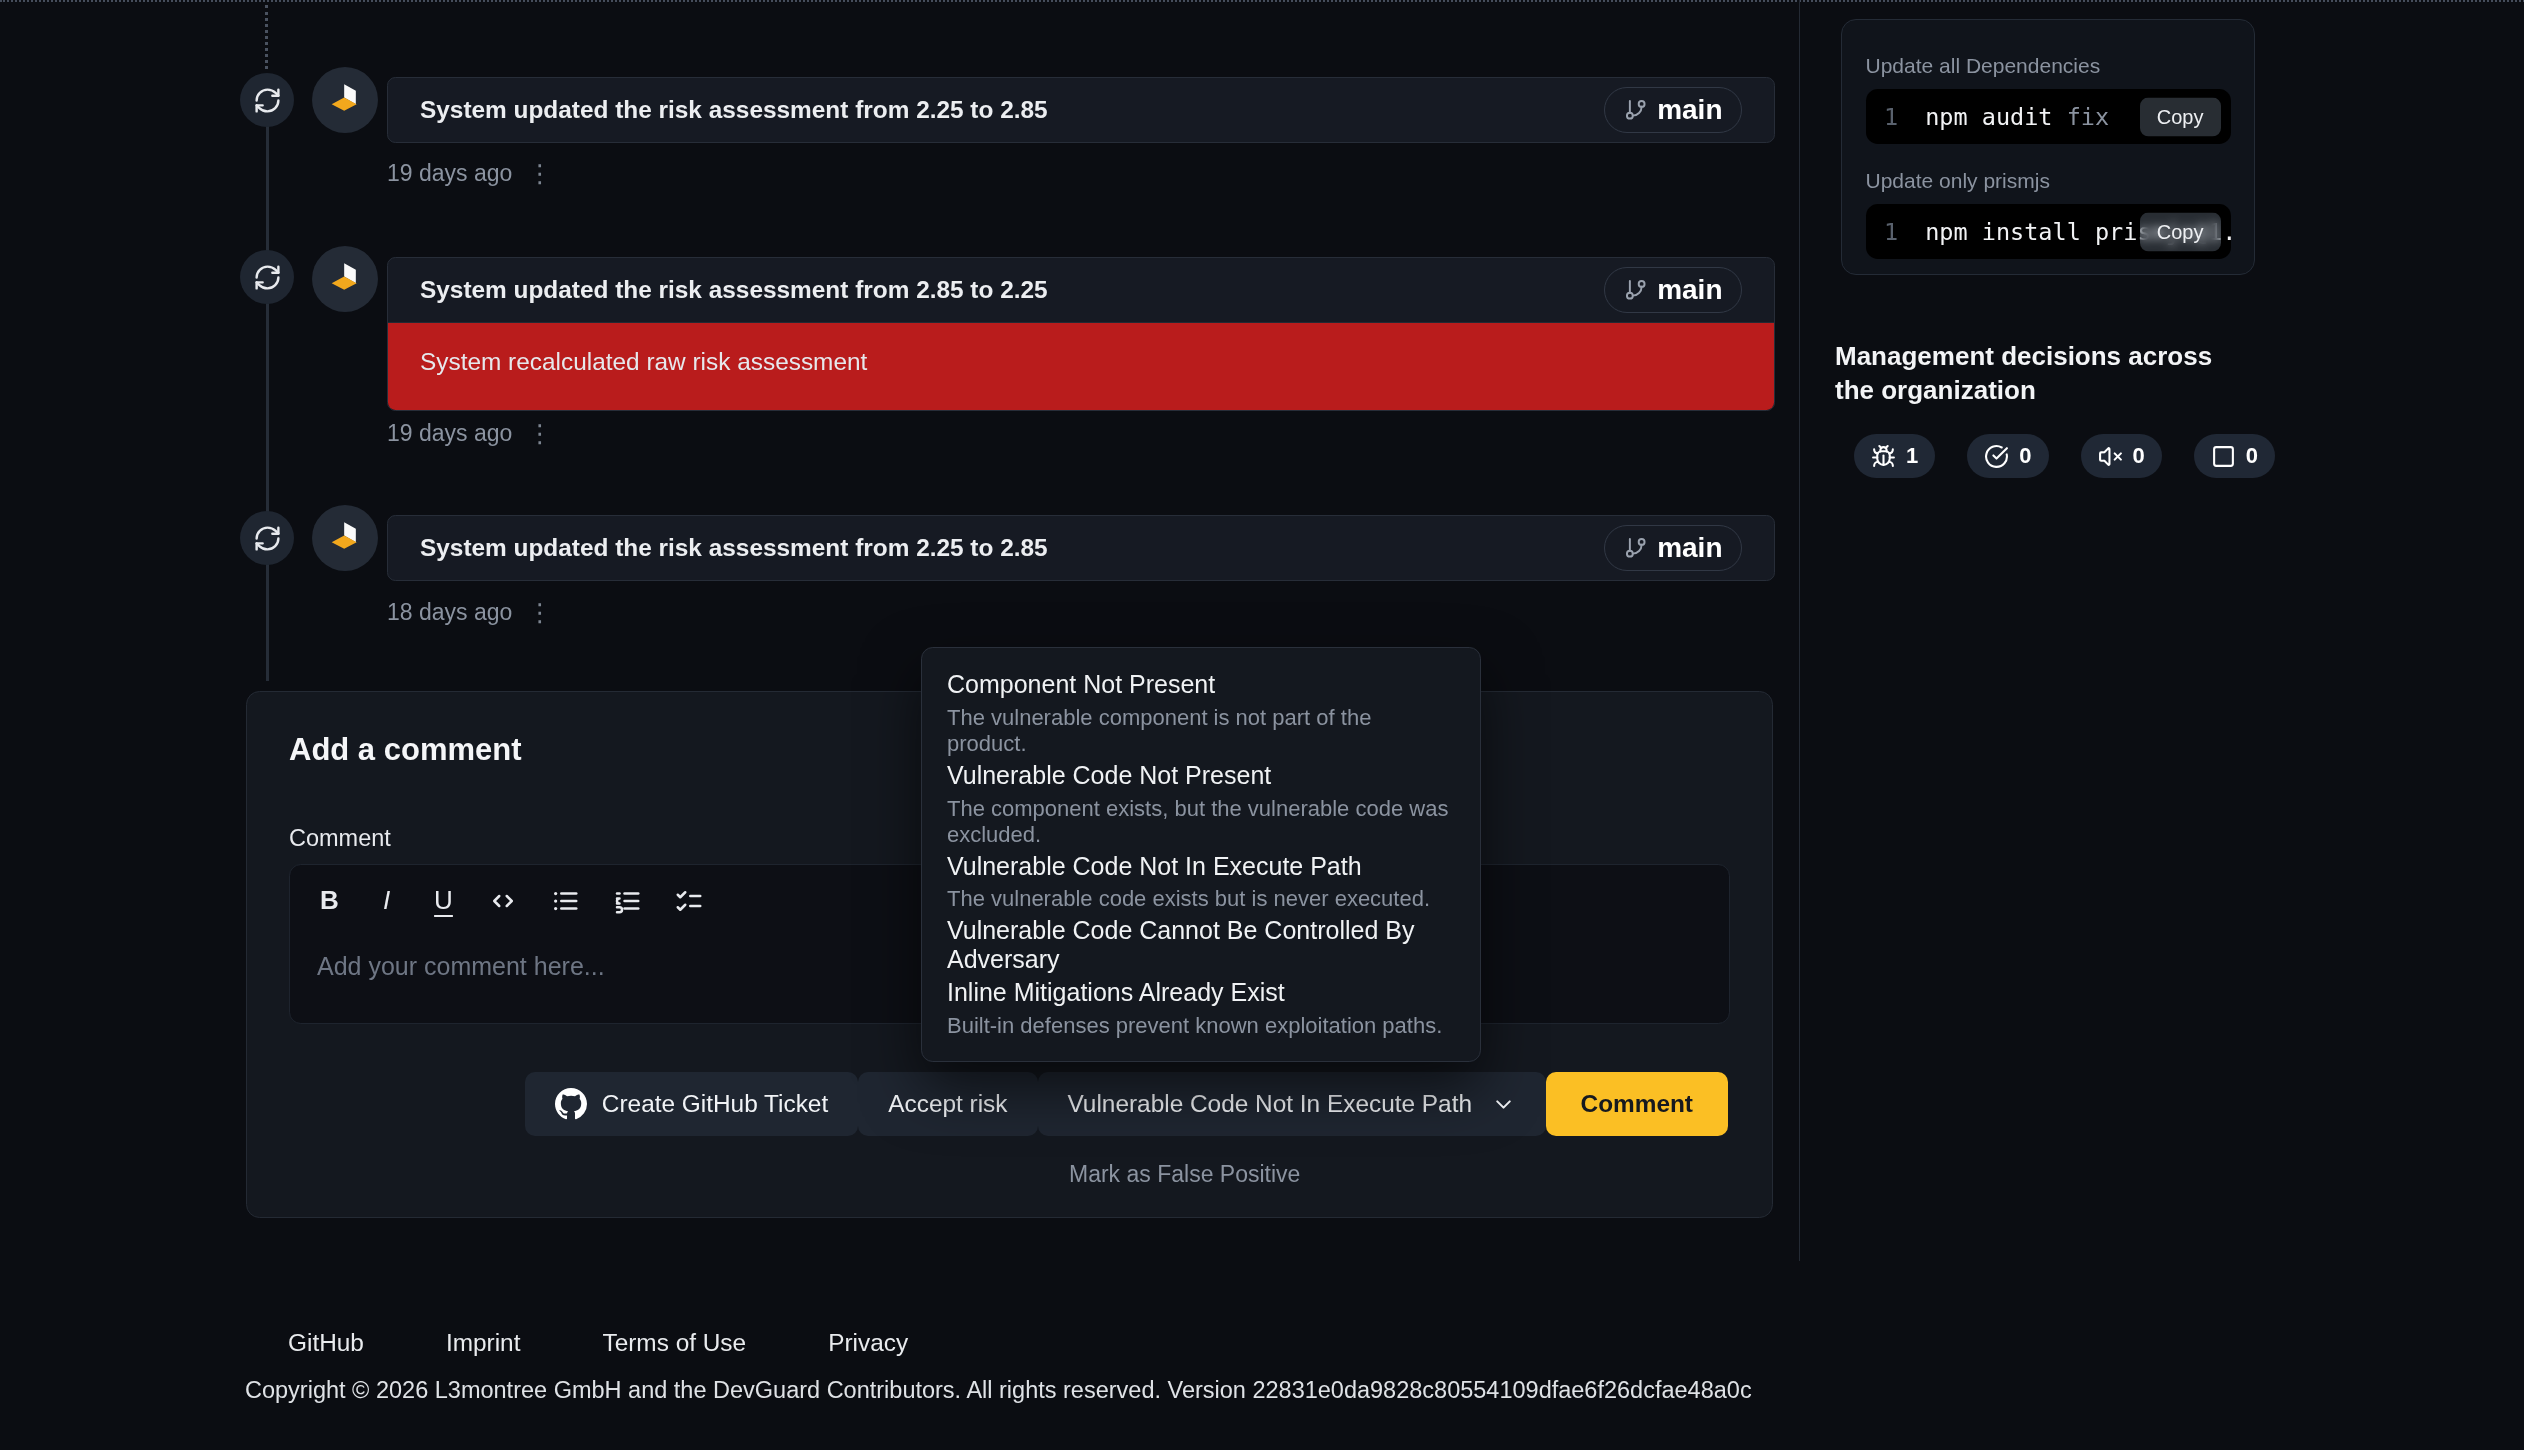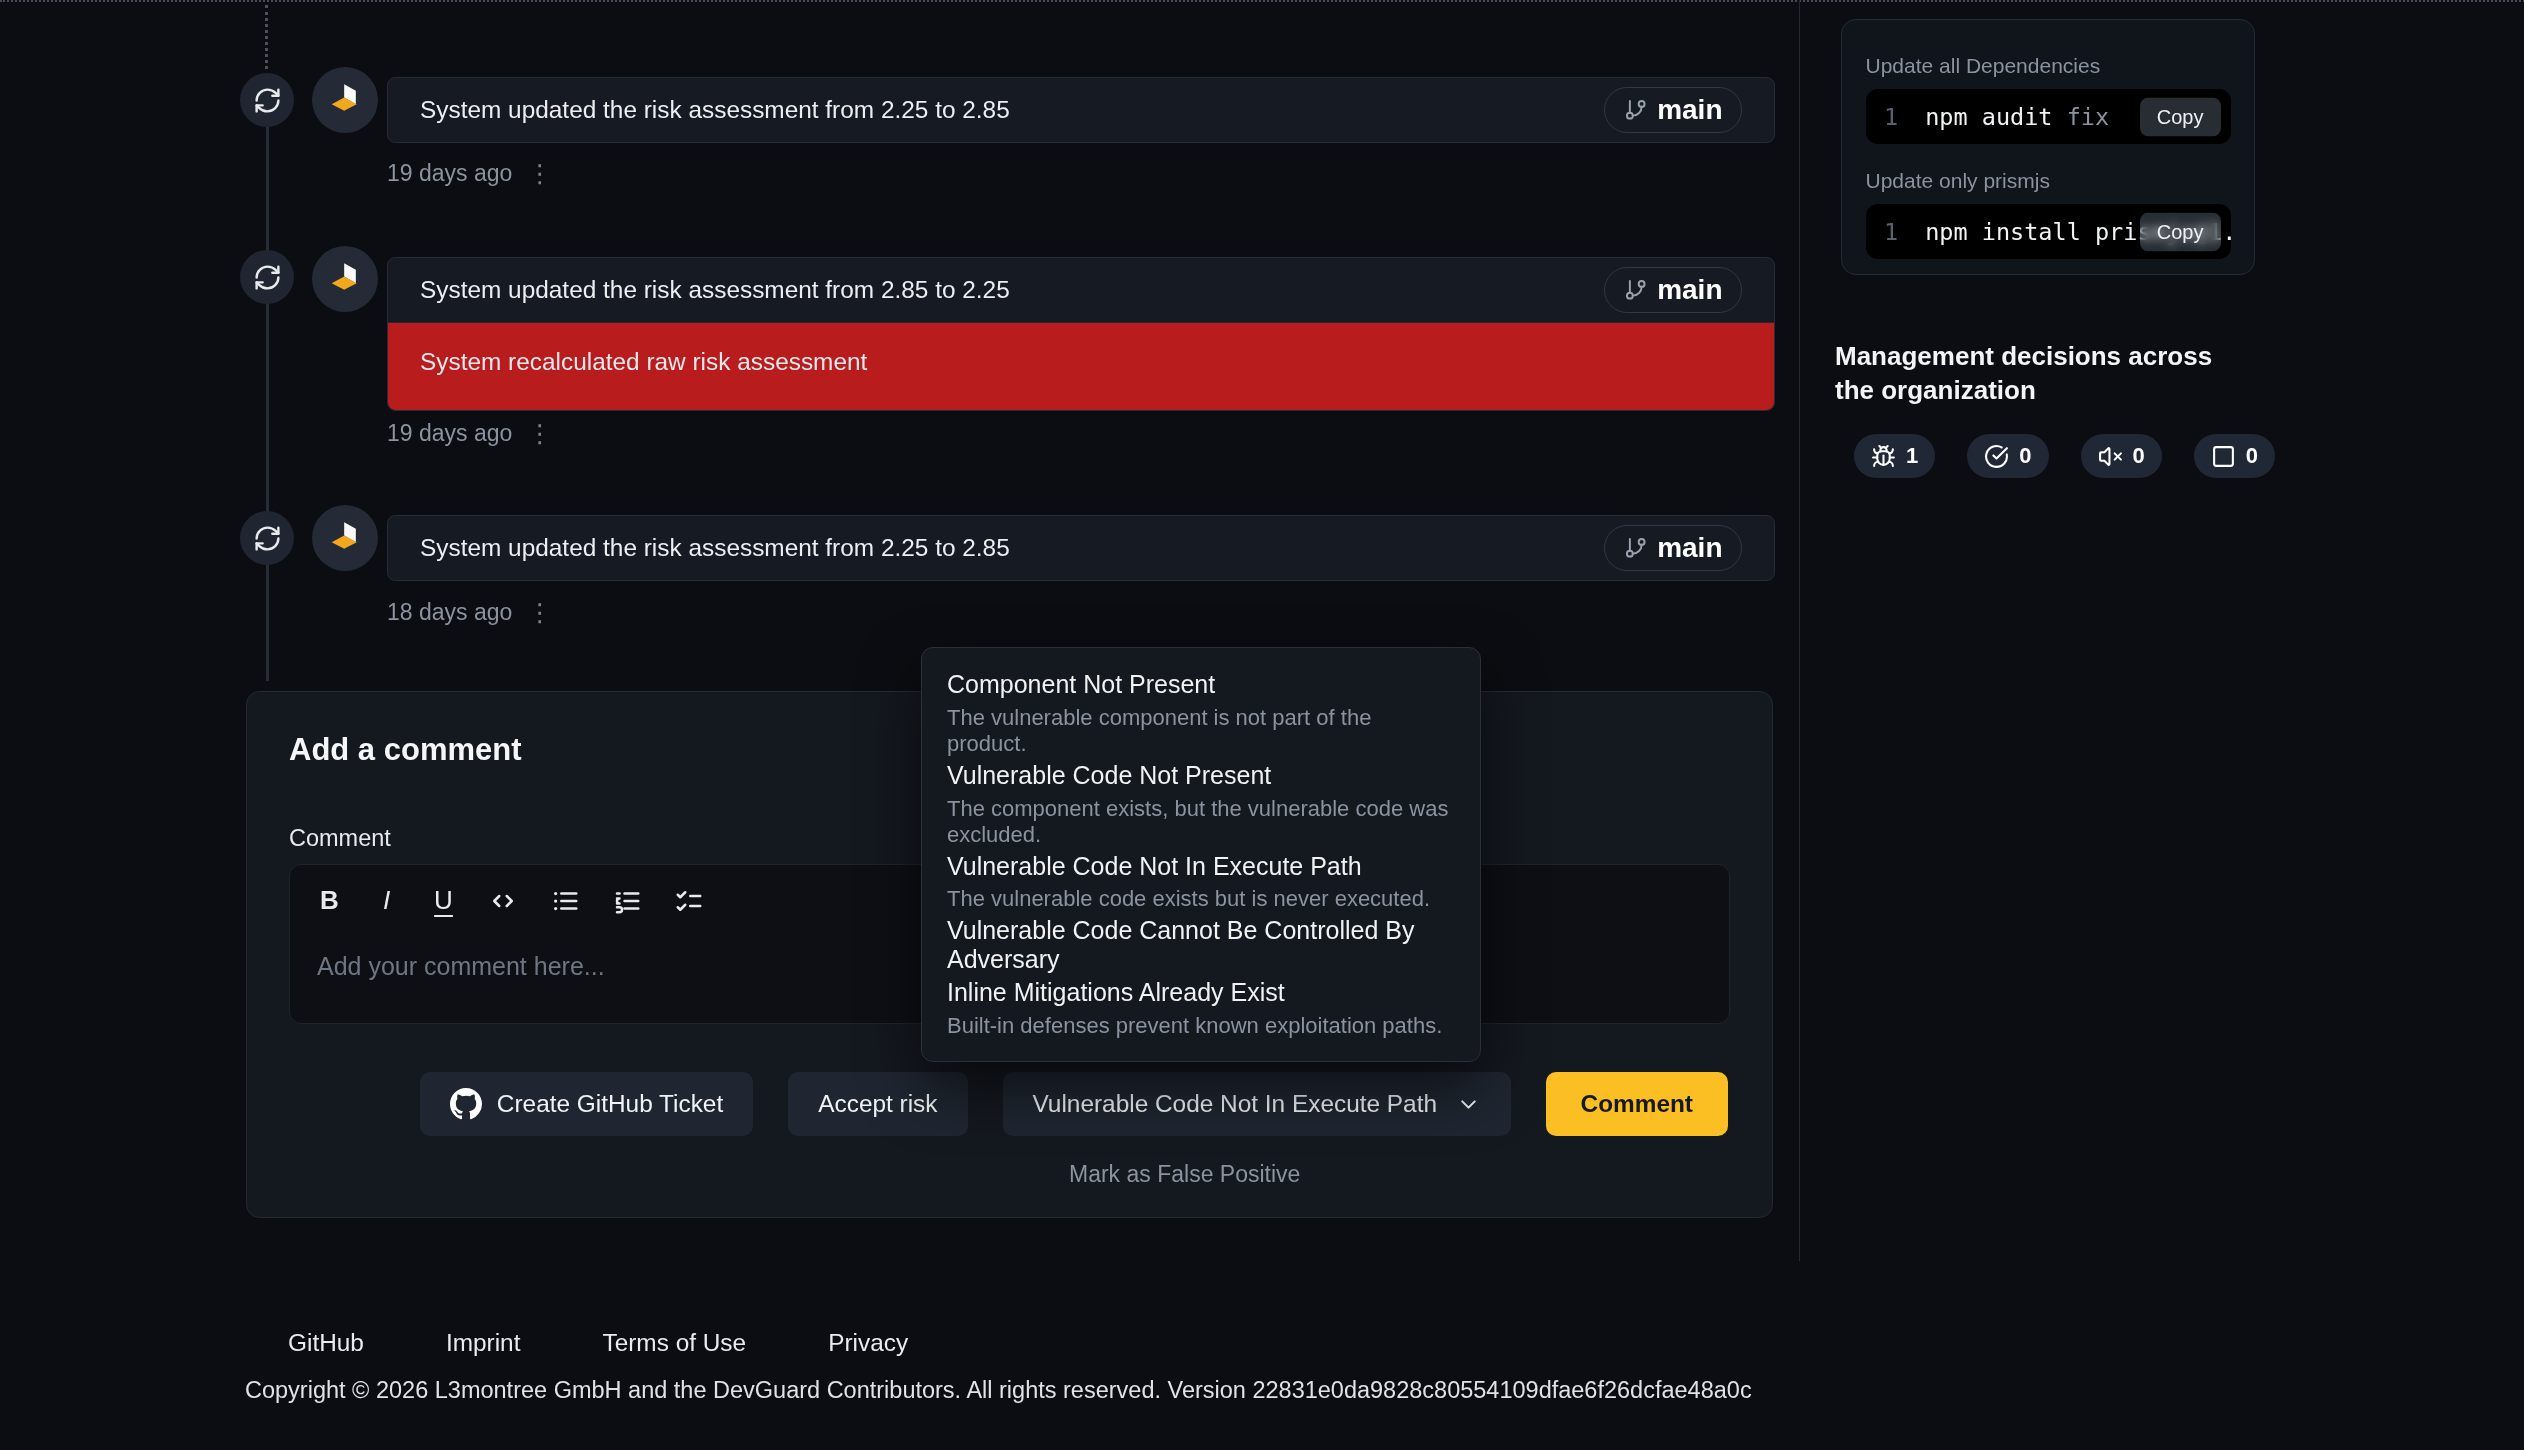--- a/index.html
+++ b/index.html
@@ -14,21 +14,21 @@
   .tl-dotted{position:absolute;left:265px;top:5px;height:64px;border-left:3.4px dotted #4a5260;}
   .tl-line{position:absolute;left:266px;top:74px;width:2.5px;height:607px;background:#262d38;}
   .tl-circle{position:absolute;left:240px;width:54px;height:54px;border-radius:50%;background:#1f2631;
              display:flex;align-items:center;justify-content:center;color:#e8eaee;}
   .avatar{position:absolute;left:312px;width:66px;height:66px;border-radius:50%;background:#242b36;
           display:flex;align-items:center;justify-content:center;}
 
   .event-box{position:absolute;left:387px;width:1386px;border:1.7px solid #272d38;border-radius:8.4px;
              background:#161a23;overflow:hidden;}
   .event-header{height:64px;display:flex;align-items:center;justify-content:space-between;padding:0 32px;}
-  .event-title{font-size:24.4px;font-weight:400;color:#eceef1;}
+  .event-title{font-size:24.4px;font-weight:700;color:#eceef1;}
   .branch-badge{display:flex;align-items:center;gap:10px;border:1.7px solid #313845;border-radius:840px;
                 padding:5.9px 18.5px;color:#ffffff;font-size:28px;font-weight:600;}
   .branch-badge svg{color:#9aa2ae;}
   .event-body{border-top:1.7px solid #232933;background:#b91c1c;padding:25px 32px 34px 32px;
               font-size:24.4px;color:#e6e8ec;}
   .timestamp{position:absolute;left:387px;display:flex;align-items:center;gap:15px;
              color:#8b93a0;font-size:23px;}
   .kebab{font-size:25px;color:#7c8490;line-height:1;cursor:pointer;}
 
   
@@ -38,21 +38,21 @@
   .cp-label{position:absolute;left:42px;top:133px;font-size:23.5px;font-weight:500;color:#e8eaee;}
   .editor{position:absolute;left:42px;top:172px;width:1439px;height:158px;background:#0d0f15;
           border:1.7px solid #1e242e;border-radius:11.8px;}
   .toolbar{display:flex;align-items:center;gap:32px;padding:20px 27px;color:#e8eaee;}
   .tb{min-width:25px;display:flex;align-items:center;justify-content:center;font-size:26px;cursor:pointer;}
   .tb-bold{font-weight:700;}
   .tb-italic{font-style:italic;}
   .tb-underline{text-decoration:underline;text-underline-offset:5.9px;}
   .placeholder{position:absolute;left:27px;top:87px;font-size:25px;color:#6e7684;}
 
-  .actions{position:absolute;right:44px;top:380px;display:flex;align-items:center;gap:35px;margin-left:12px;}
+  .actions{position:absolute;right:44px;top:380px;display:flex;align-items:center;margin-left:12px;}
   .btn{height:64px;padding:0 30px;border-radius:10px;background:#1f2631;color:#f1f3f6;font-size:24.4px;
        font-weight:500;display:flex;align-items:center;gap:15px;cursor:pointer;white-space:nowrap;}
   .btn-primary{background:#fbbf24;color:#16191f;font-weight:600;padding:0 35px;}
   .btn-select{gap:18.5px;}
   .mark-fp{position:absolute;left:822px;top:469px;font-size:23px;color:#8b93a0;cursor:pointer;}
 
   
   .dropdown{position:absolute;left:921px;top:647px;width:560px;height:415px;background:#14181f;
             border:1.7px solid #2a303b;border-radius:11.8px;box-shadow:0 25px 59px rgba(0,0,0,.6);
             padding:22px 25px;box-sizing:border-box;display:flex;flex-direction:column;

